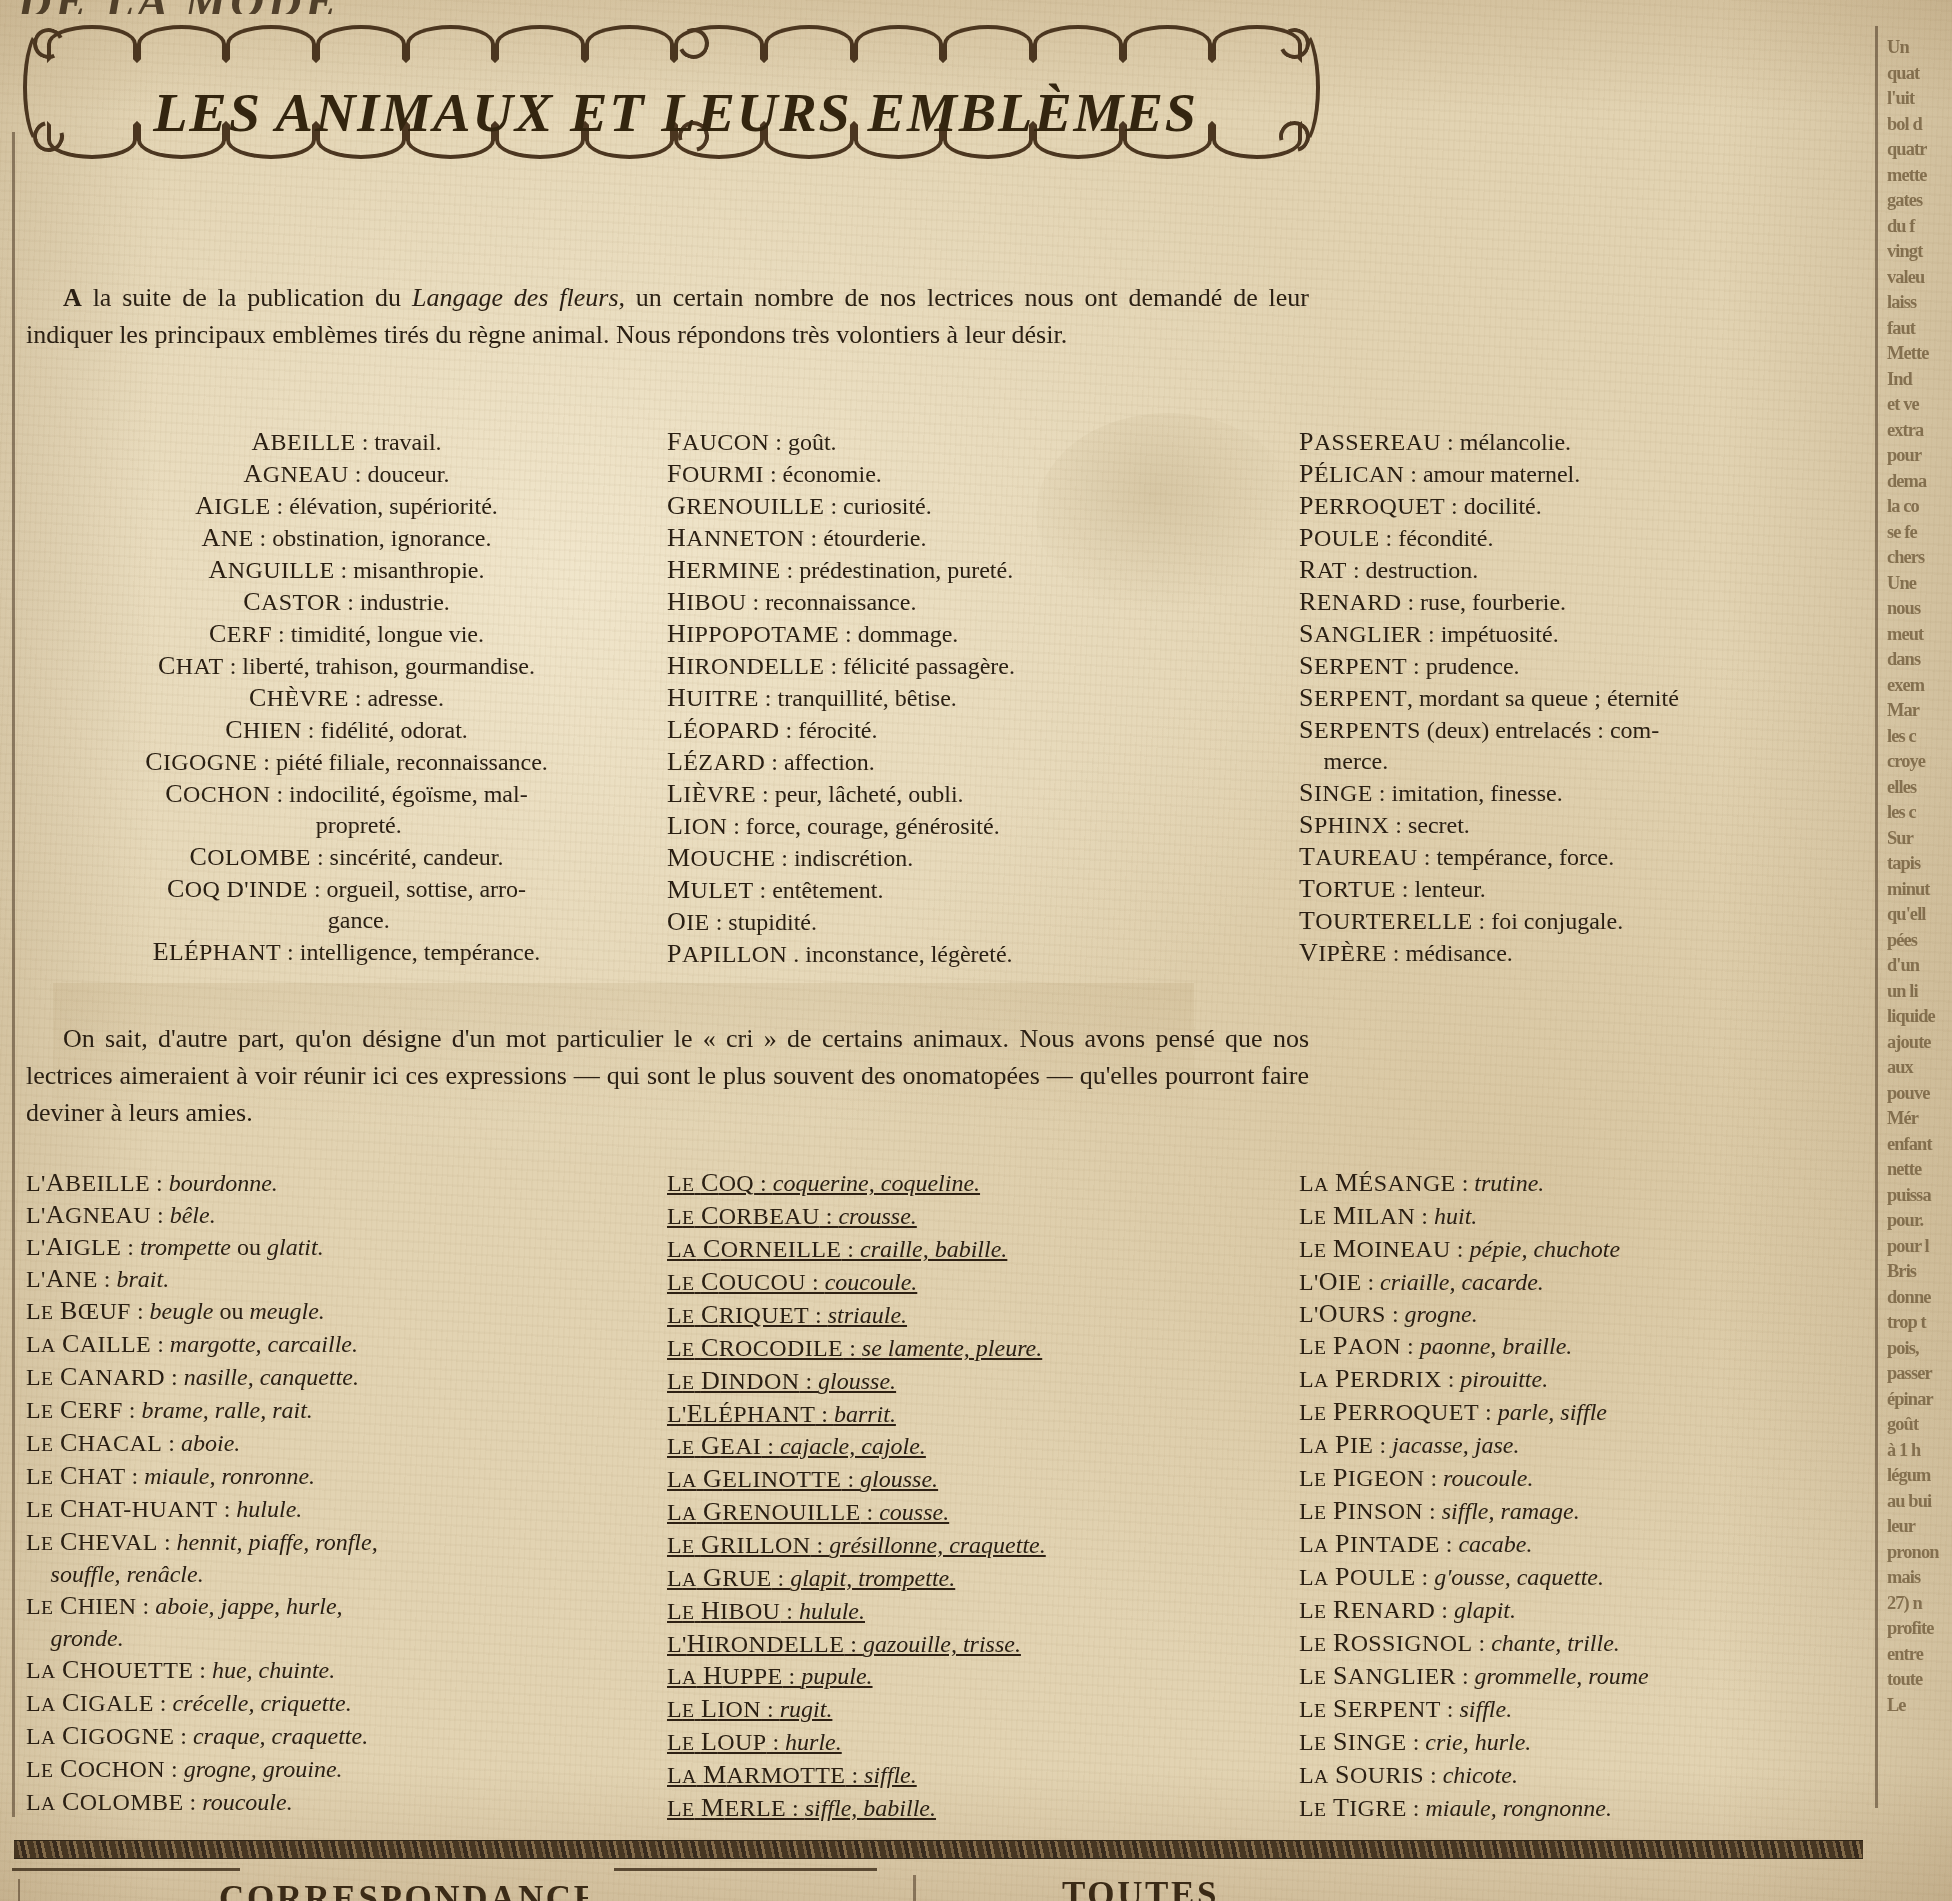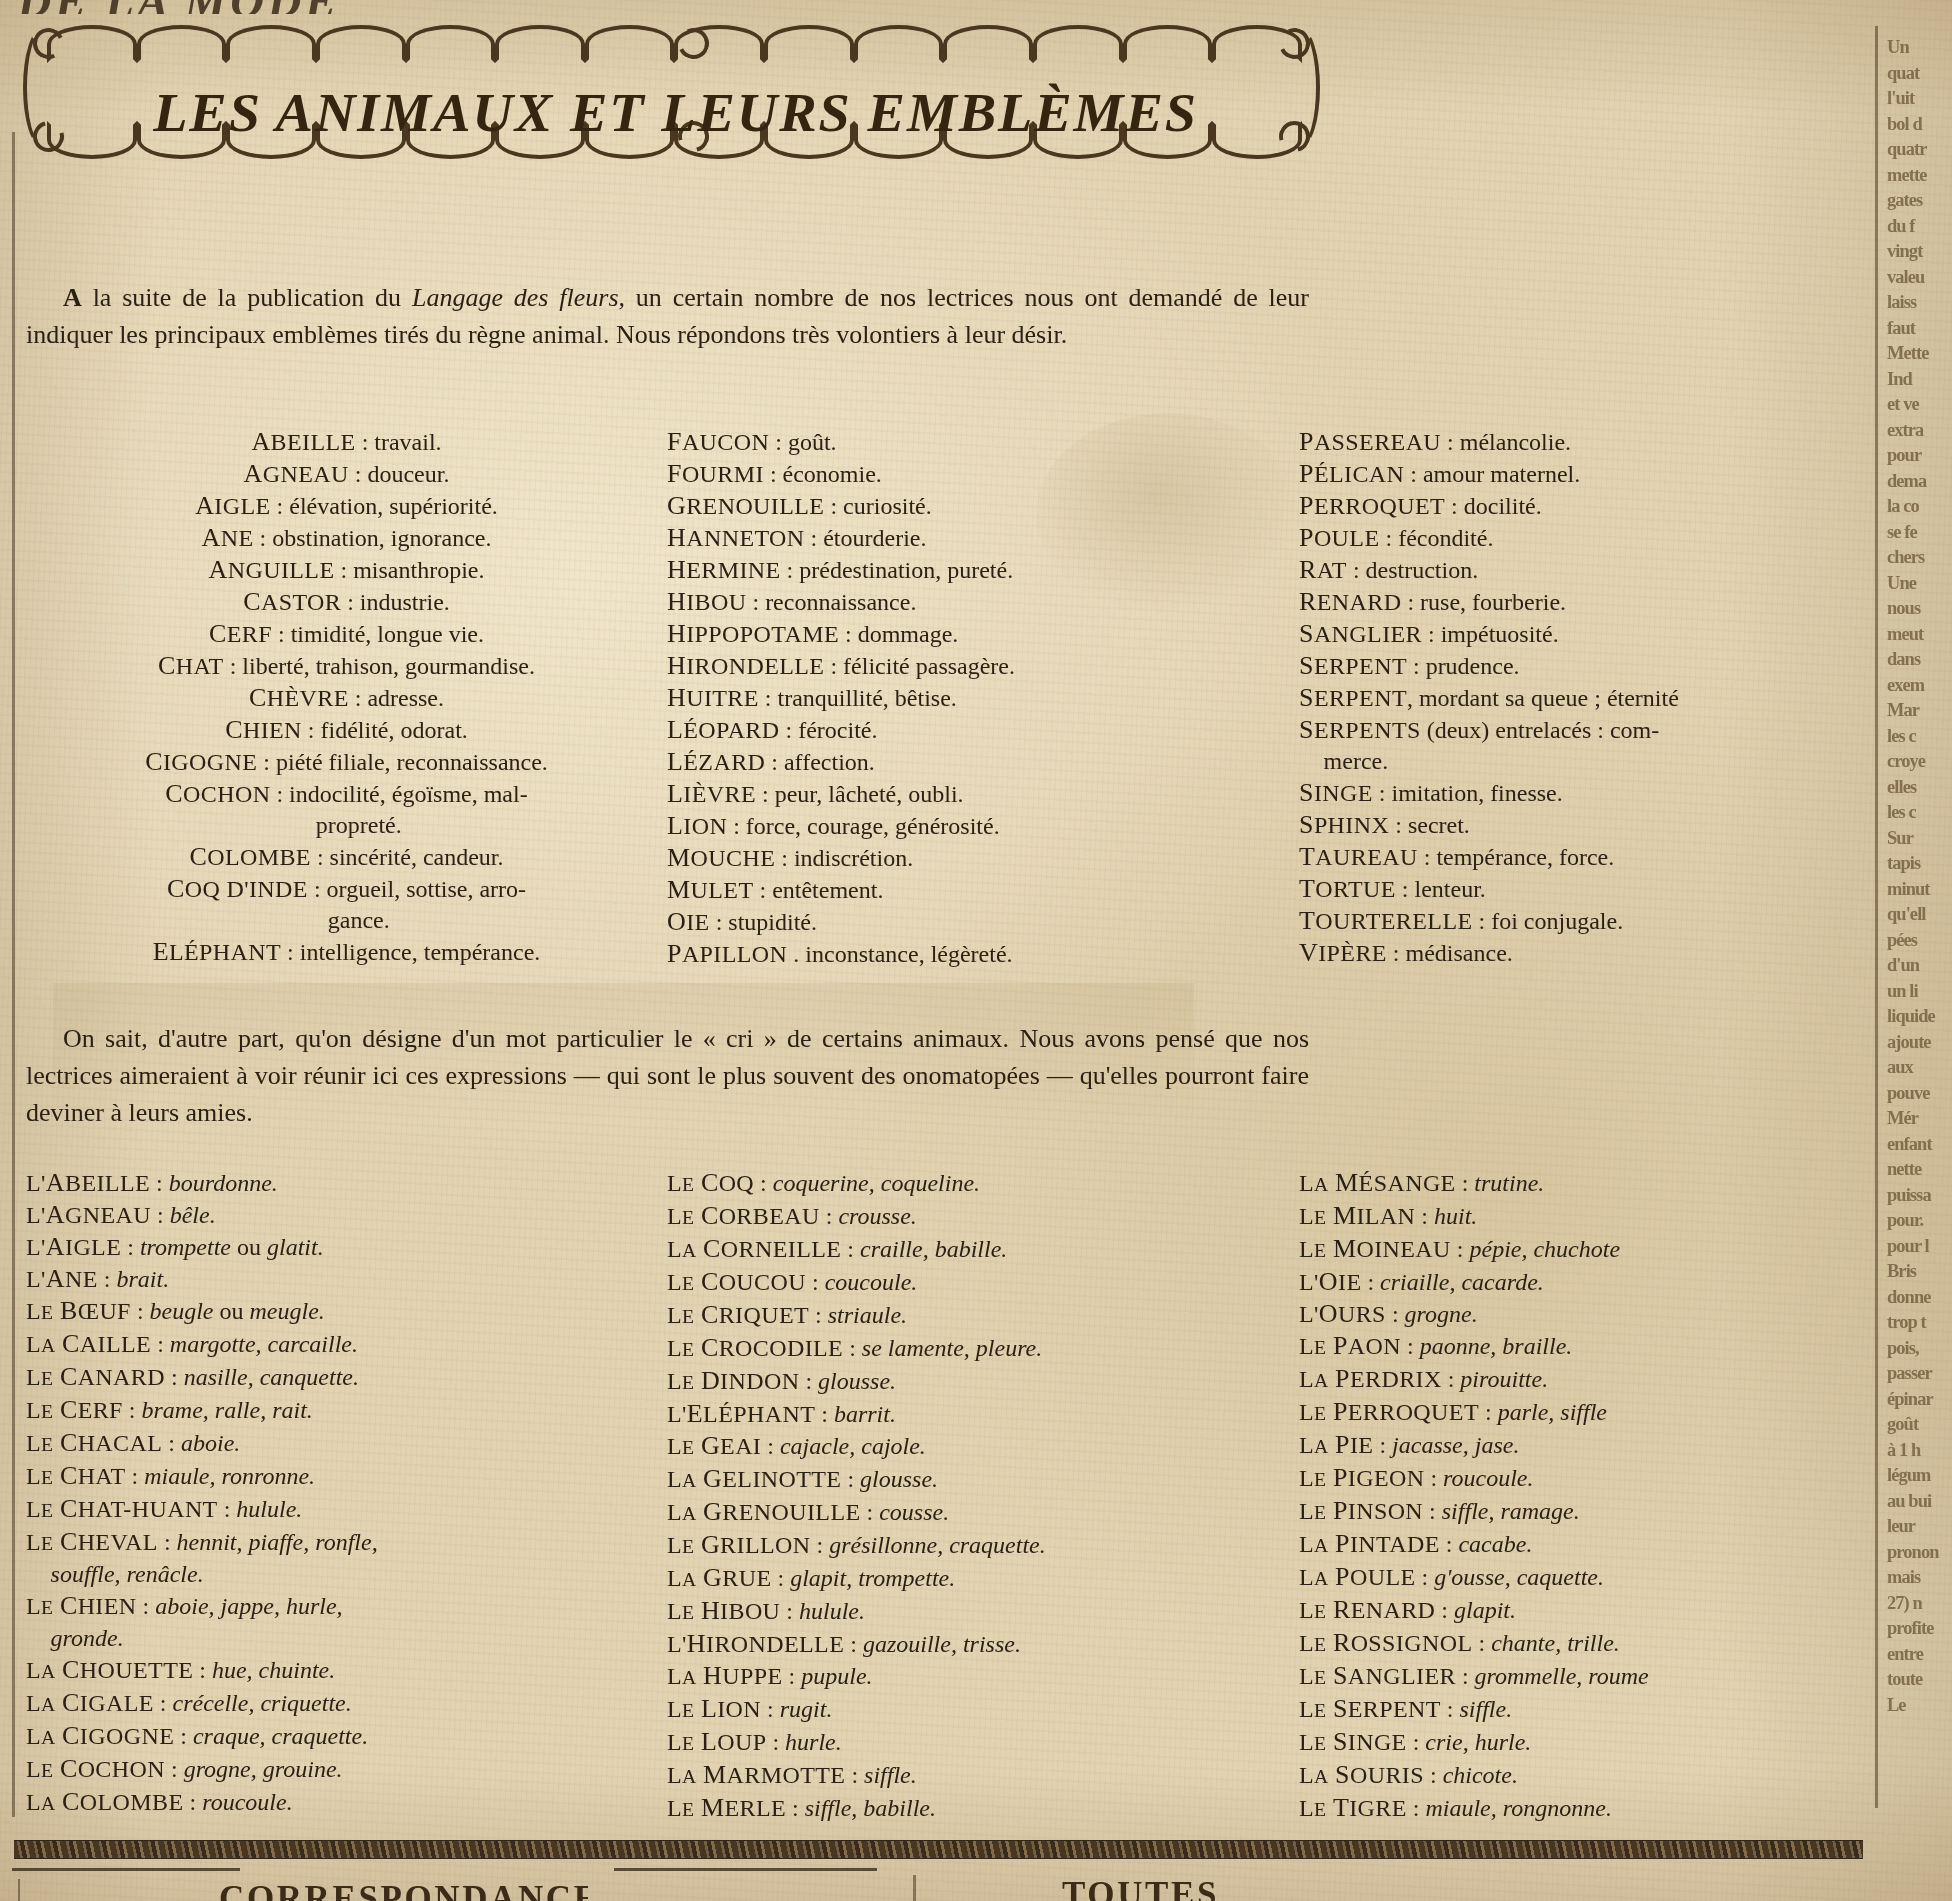--- a/index.html
+++ b/index.html
@@ -249,21 +249,21 @@
         <div class="entry"><span class="nm">L<span style="font-size:.82em">E</span> </span><span class="nm"><span class="big">C</span>HEVAL</span> : <span class="def">hennit, piaffe, ronfle,</span></div>
         <div class="entry cont"><span class="def">souffle, renâcle.</span></div>
         <div class="entry"><span class="nm">L<span style="font-size:.82em">E</span> </span><span class="nm"><span class="big">C</span>HIEN</span> : <span class="def">aboie, jappe, hurle,</span></div>
         <div class="entry cont"><span class="def">gronde.</span></div>
         <div class="entry"><span class="nm">L<span style="font-size:.82em">A</span> </span><span class="nm"><span class="big">C</span>HOUETTE</span> : <span class="def">hue, chuinte.</span></div>
         <div class="entry"><span class="nm">L<span style="font-size:.82em">A</span> </span><span class="nm"><span class="big">C</span>IGALE</span> : <span class="def">crécelle, criquette.</span></div>
         <div class="entry"><span class="nm">L<span style="font-size:.82em">A</span> </span><span class="nm"><span class="big">C</span>IGOGNE</span> : <span class="def">craque, craquette.</span></div>
         <div class="entry"><span class="nm">L<span style="font-size:.82em">E</span> </span><span class="nm"><span class="big">C</span>OCHON</span> : <span class="def">grogne, grouine.</span></div>
         <div class="entry"><span class="nm">L<span style="font-size:.82em">A</span> </span><span class="nm"><span class="big">C</span>OLOMBE</span> : <span class="def">roucoule.</span></div>
       </div>
-      <div class="col cries" style="width: 632px;">
+      <div class="col cries" style="width: 632px; text-decoration: underline;">
         <div class="entry"><span class="nm">L<span style="font-size:.82em">E</span> </span><span class="nm"><span class="big">C</span>OQ</span> : <span class="def">coquerine, coqueline.</span></div>
         <div class="entry"><span class="nm">L<span style="font-size:.82em">E</span> </span><span class="nm"><span class="big">C</span>ORBEAU</span> : <span class="def">crousse.</span></div>
         <div class="entry"><span class="nm">L<span style="font-size:.82em">A</span> </span><span class="nm"><span class="big">C</span>ORNEILLE</span> : <span class="def">craille, babille.</span></div>
         <div class="entry"><span class="nm">L<span style="font-size:.82em">E</span> </span><span class="nm"><span class="big">C</span>OUCOU</span> : <span class="def">coucoule.</span></div>
         <div class="entry"><span class="nm">L<span style="font-size:.82em">E</span> </span><span class="nm"><span class="big">C</span>RIQUET</span> : <span class="def">striaule.</span></div>
         <div class="entry"><span class="nm">L<span style="font-size:.82em">E</span> </span><span class="nm"><span class="big">C</span>ROCODILE</span> : <span class="def">se lamente, pleure.</span></div>
         <div class="entry"><span class="nm">L<span style="font-size:.82em">E</span> </span><span class="nm"><span class="big">D</span>INDON</span> : <span class="def">glousse.</span></div>
         <div class="entry"><span class="nm">L'</span><span class="nm"><span class="big">E</span>LÉPHANT</span> : <span class="def">barrit.</span></div>
         <div class="entry"><span class="nm">L<span style="font-size:.82em">E</span> </span><span class="nm"><span class="big">G</span>EAI</span> : <span class="def">cajacle, cajole.</span></div>
         <div class="entry"><span class="nm">L<span style="font-size:.82em">A</span> </span><span class="nm"><span class="big">G</span>ELINOTTE</span> : <span class="def">glousse.</span></div>

